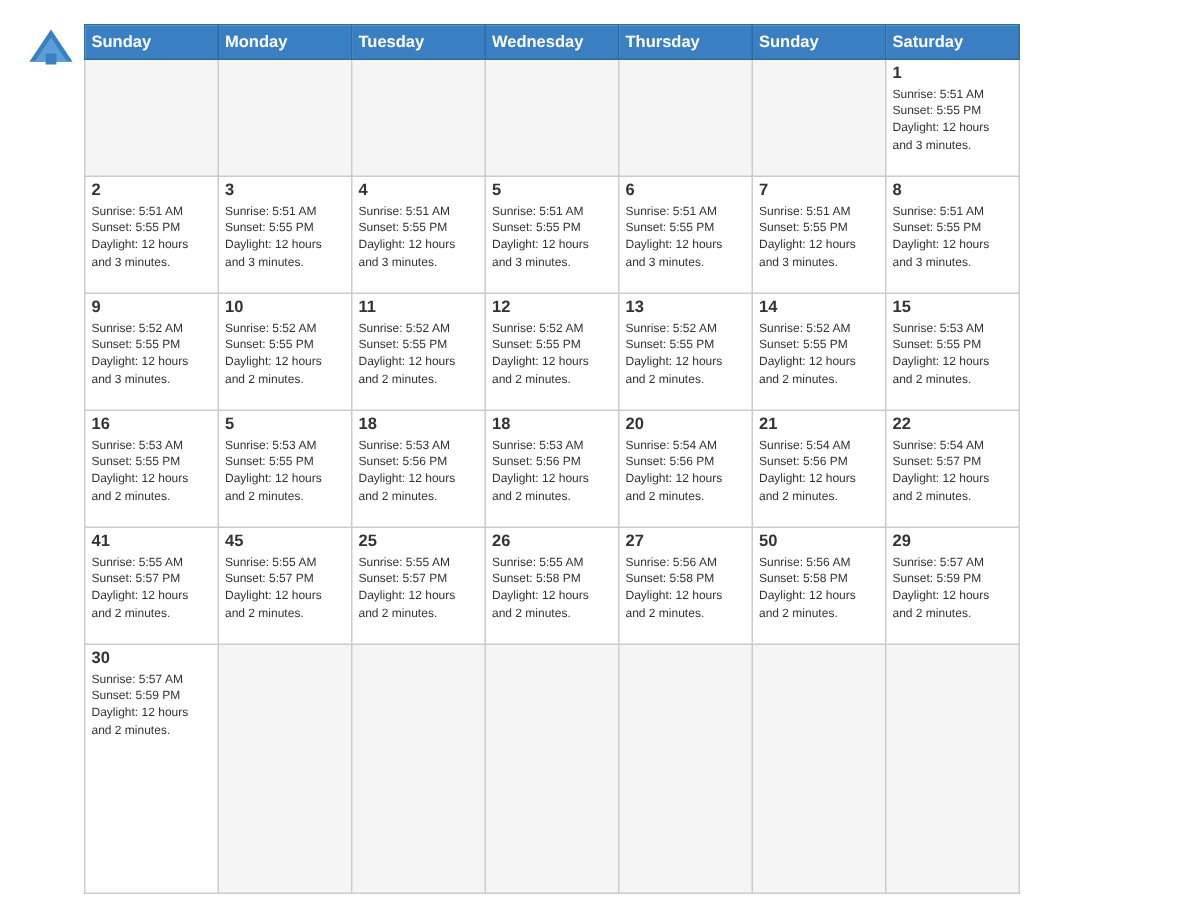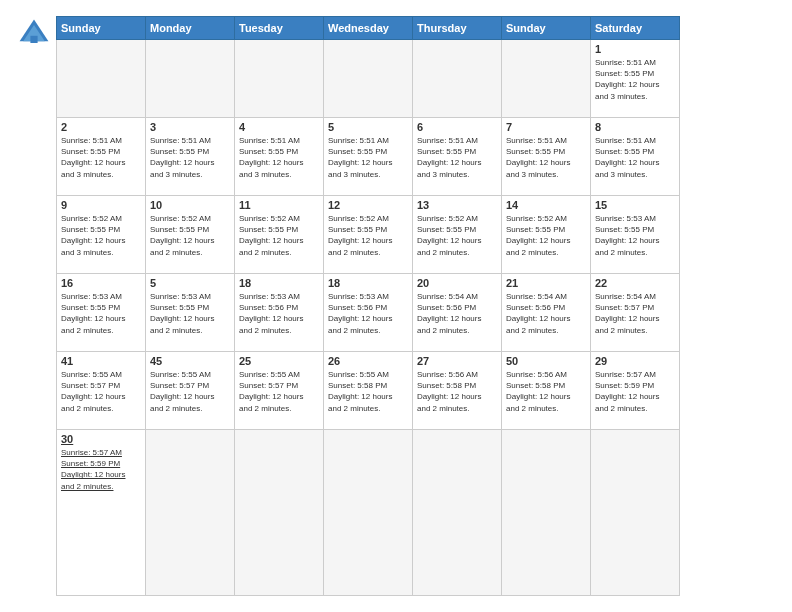--- a/index.html
+++ b/index.html
@@ -88,21 +88,20 @@
       display: block;
       margin-bottom: 2px;
     }
     .day-info {
       font-size: 8px;
       color: #333;
       line-height: 1.4;
     }
     .row-last td {
       height: auto;
-      text-decoration: underline;
     }
   </style>
 </head>
 <body>
 
 <div class="page">
   <div class="header">
     <div class="logo">
       <svg class="logo-icon" viewBox="0 0 40 40">
         <polygon points="20,4 36,28 4,28" fill="#3a7fc1"></polygon>

